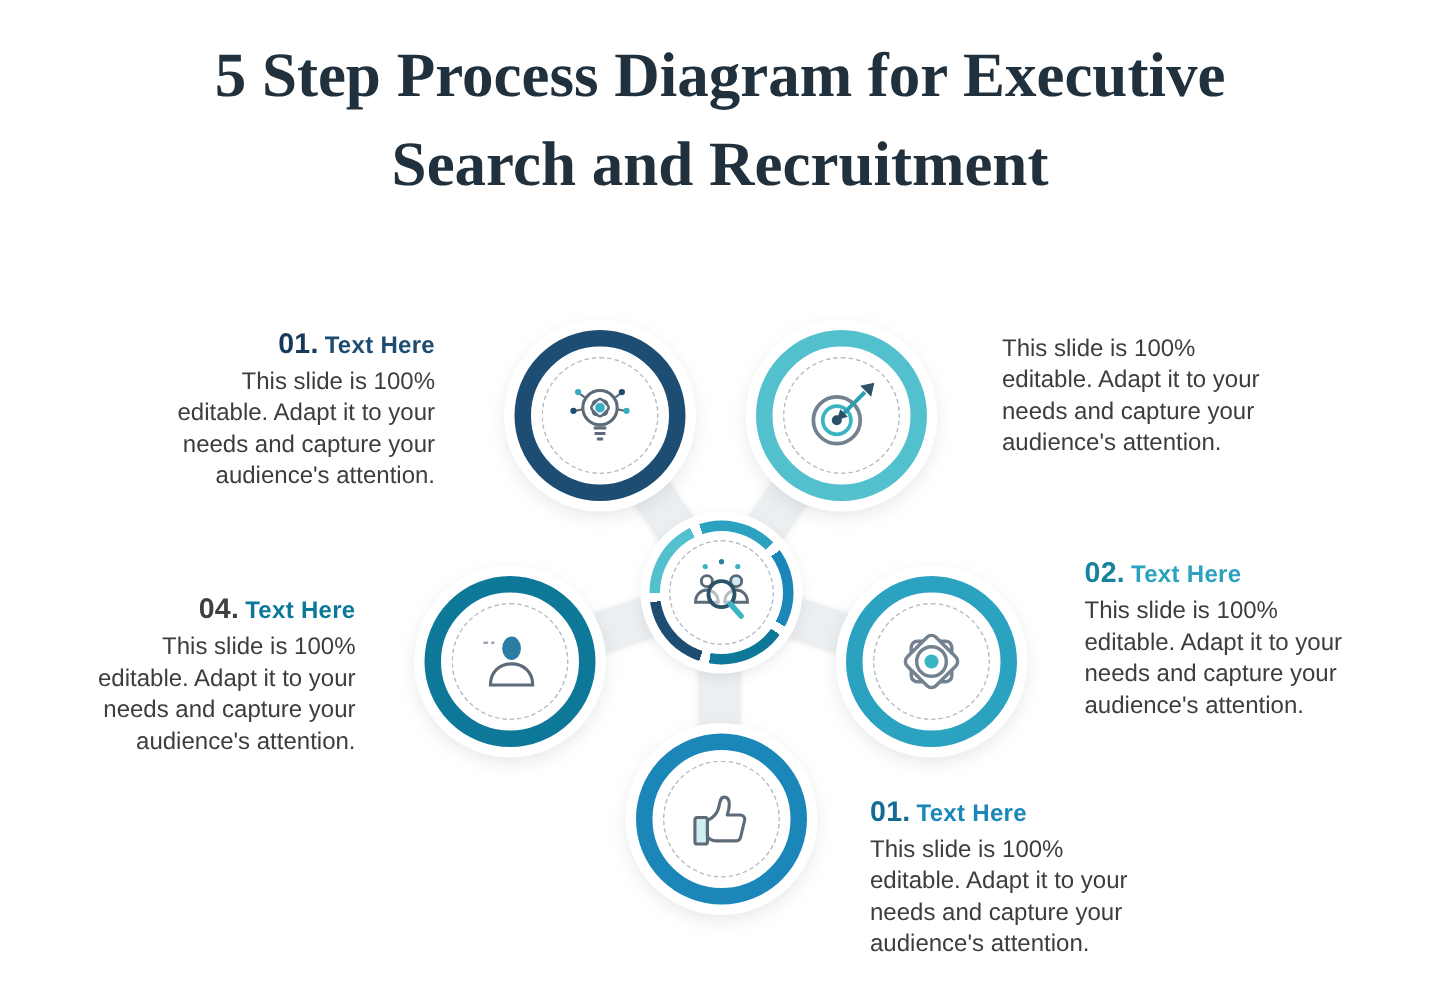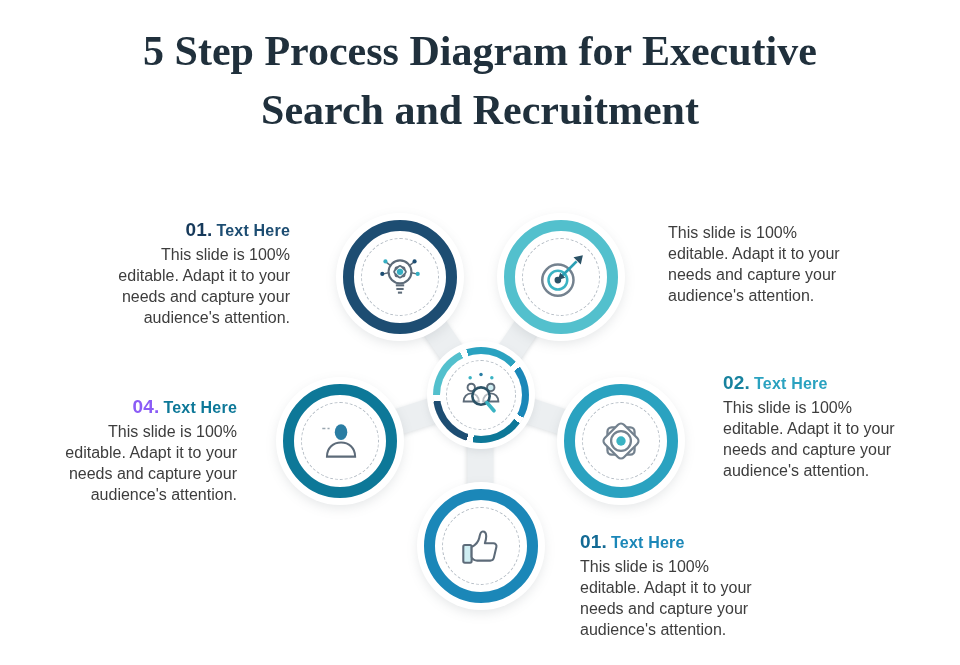--- a/index.html
+++ b/index.html
@@ -208,21 +208,21 @@
     </div>
     <div class="step-desc">This slide is 100% editable. Adapt it to your needs and capture your audience's attention.</div>
   </div>
 
   <div class="step-label align-left" style="left:668px; top:219px; width:182px;">
     <div class="step-desc">This slide is 100% editable. Adapt it to your needs and capture your audience's attention.</div>
   </div>
 
   <div class="step-label align-right" style="left:55px; top:396px; width:182px;">
     <div class="step-head">
-      <span class="step-num" style="color: #8b5cf6;">04.</span><span class="step-title" style="color: rgb(13, 120, 152);">Text Here</span>
+      <span class="step-num" style="color: #404040;">04.</span><span class="step-title" style="color: rgb(13, 120, 152);">Text Here</span>
     </div>
     <div class="step-desc">This slide is 100% editable. Adapt it to your needs and capture your audience's attention.</div>
   </div>
 
   <div class="step-label align-left" style="left:723px; top:372px; width:182px;">
     <div class="step-head">
       <span class="step-num" style="color: rgb(23, 130, 158);">02.</span><span class="step-title" style="color: rgb(42, 162, 192);">Text Here</span>
     </div>
     <div class="step-desc">This slide is 100% editable. Adapt it to your needs and capture your audience's attention.</div>
   </div>

